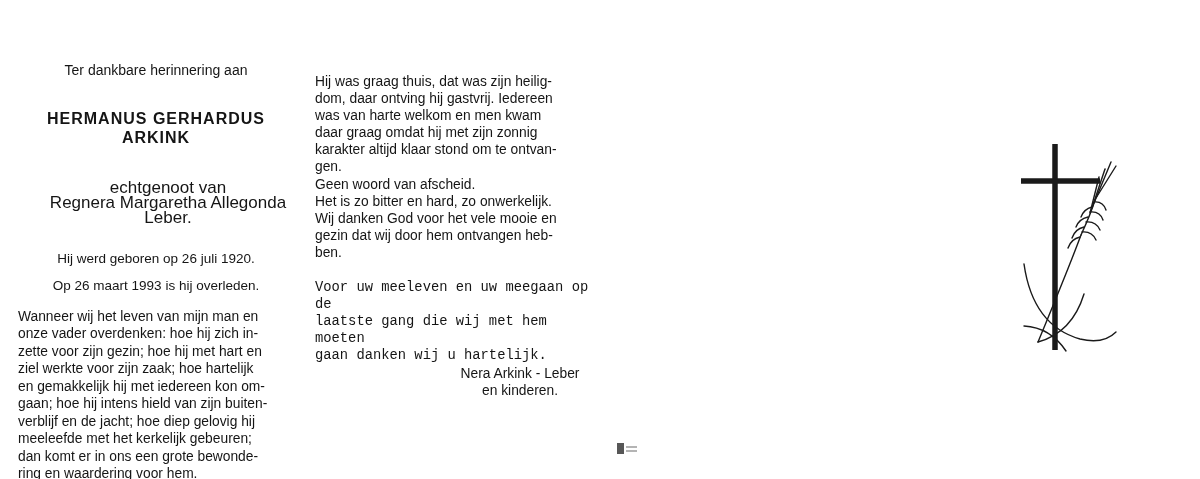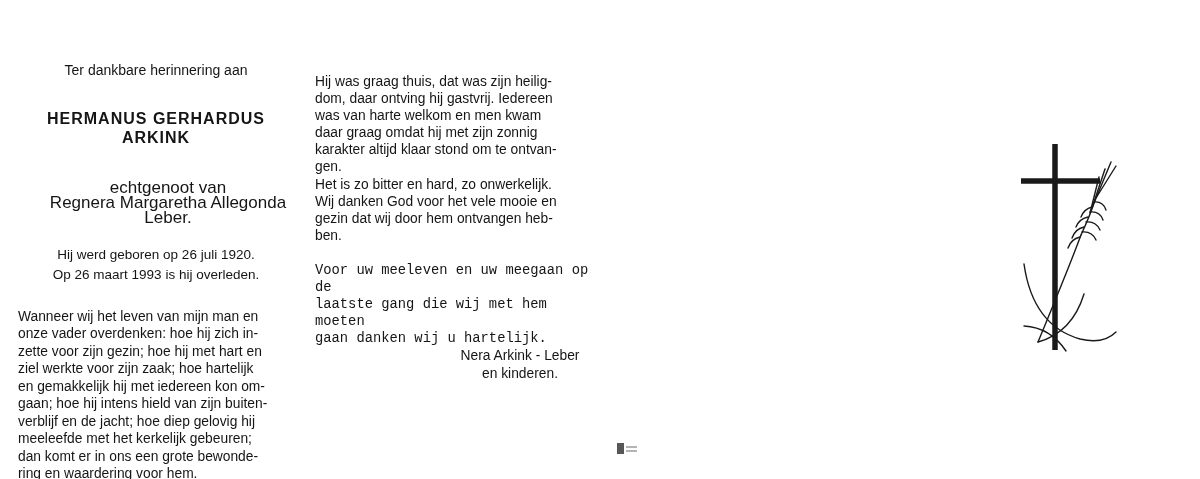--- a/index.html
+++ b/index.html
@@ -30,21 +30,21 @@
     position: absolute; top: 98px; left: 0; width: 100%;
     text-align: center; font-size: 16px; font-weight: 700;
     letter-spacing: 1px; line-height: 19px;
   }
   .spouse {
     position: absolute; top: 163px; left: 12px; width: 100%;
     text-align: center; font-size: 17px; line-height: 15px;
   }
   .dates {
     position: absolute; top: 231px; left: 0; width: 100%;
-    text-align: center; font-size: 13.5px; line-height: 20px;
+    text-align: center; font-size: 13.5px; line-height: 27px;
   }
   .memory {
     position: absolute; top: 294px; left: 0; width: 100%;
     font-size: 13.8px; line-height: 17.5px; text-align: left;
   }
 
   
   .col-mid {
     position: absolute; left: 315px; top: 46px;
     width: 282px;
@@ -100,20 +100,21 @@
 ring en waardering voor hem.</p>
   </div>
 
   <div class="col-mid">
     <p class="pre">Hij was graag thuis, dat was zijn heilig-
 dom, daar ontving hij gastvrij. Iedereen
 was van harte welkom en men kwam
 daar graag omdat hij met zijn zonnig
 karakter altijd klaar stond om te ontvan-
 gen.</p>
+    <p class="pre">Geen woord van afscheid.</p>
     <p class="pre">Het is zo bitter en hard, zo onwerkelijk.</p>
     <p class="pre">Wij danken God voor het vele mooie en
 gezin dat wij door hem ontvangen heb-
 ben.</p>
     <p class="pre gap-before">Voor uw meeleven en uw meegaan op de
 laatste gang die wij met hem moeten
 gaan danken wij u hartelijk.</p>
     <p class="pre signature">Nera Arkink - Leber
 en kinderen.</p>
   </div>

